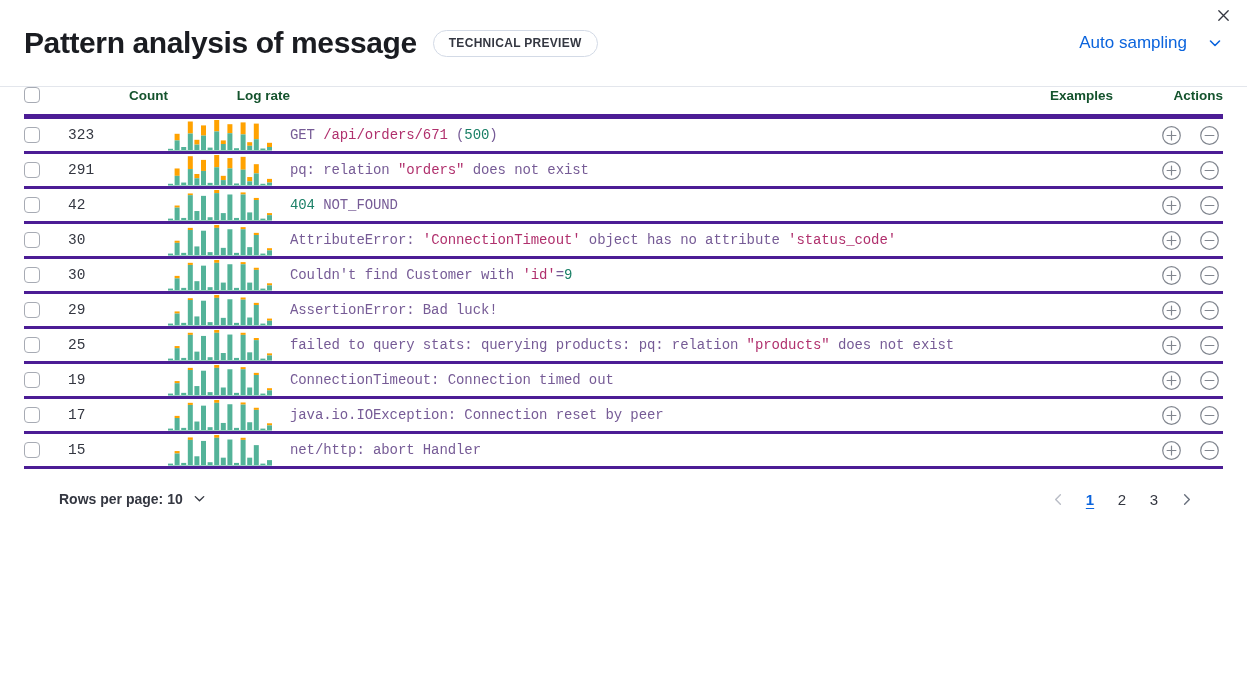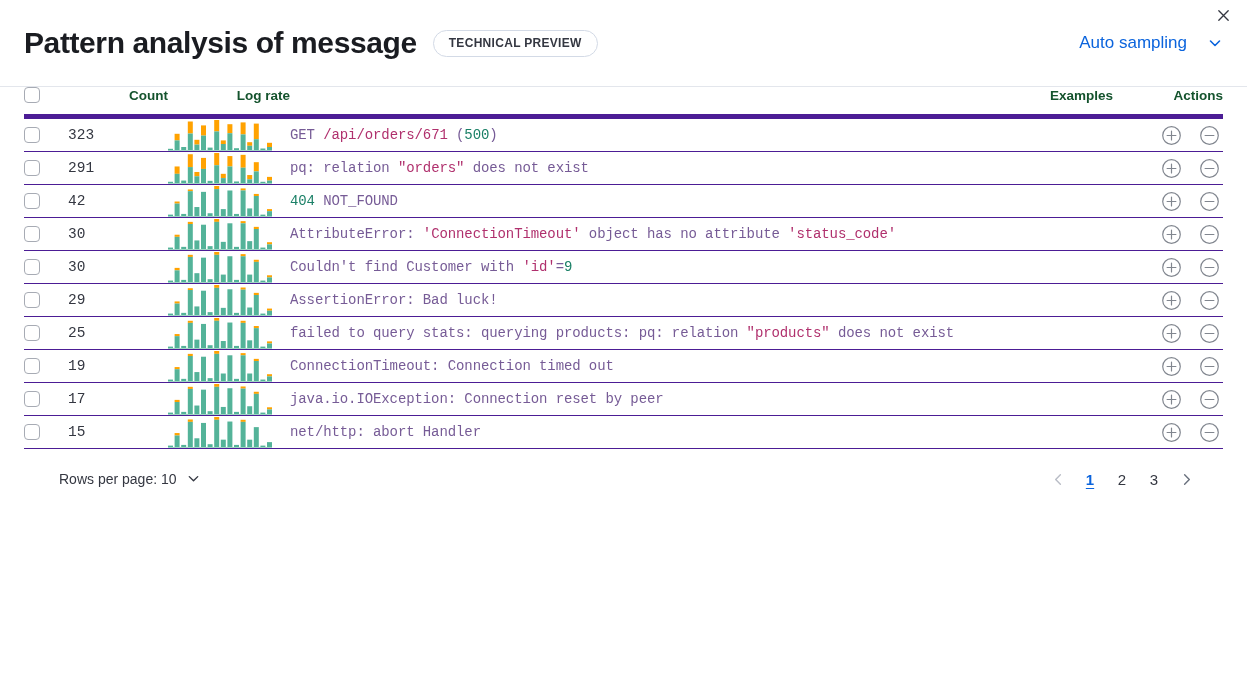--- a/index.html
+++ b/index.html
@@ -87,21 +87,21 @@
   }
   table.patterns th {
     text-align: right;
     font-size: 13.5px;
     font-weight: 700;
     color: #14532d;
     padding: 0 0 11px 0;
     border-bottom: 5px solid #4c1d95;
   }
   table.patterns td {
-    border-bottom: 1px solid #4c1d95;
+    border-bottom: 3px solid #4c1d95;
     padding: 0;
     height: 33px;
     vertical-align: middle;
     font-family: Liberation Mono, monospace;
   }
   .col-cb    { width: 44px; }
   .col-count { width: 100px; }
   .col-rate  { width: 122px; }
   .col-ex    { width: auto; }
   .col-act   { width: 110px; }
@@ -164,20 +164,21 @@
     align-items: center;
     padding: 16px 24px 0 35px;
   }
   .rows-per-page {
     display: flex;
     align-items: flex-end;
     gap: 9px;
     font-size: 14px;
     color: #343741;
     cursor: pointer;
+    font-weight: bold;
   }
   .pager {
     margin-left: auto;
     display: flex;
     align-items: center;
     gap: 6px;
   }
   .pg {
     min-width: 26px;
     height: 28px;

